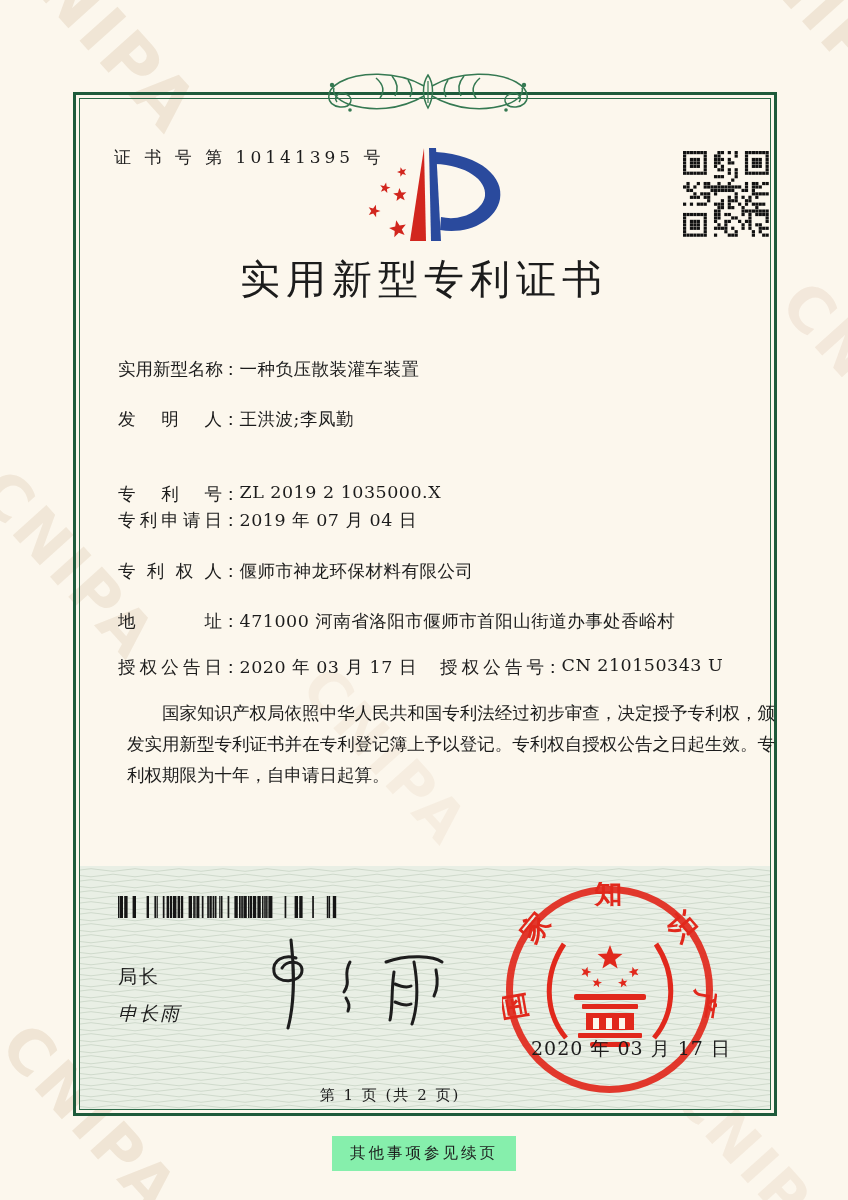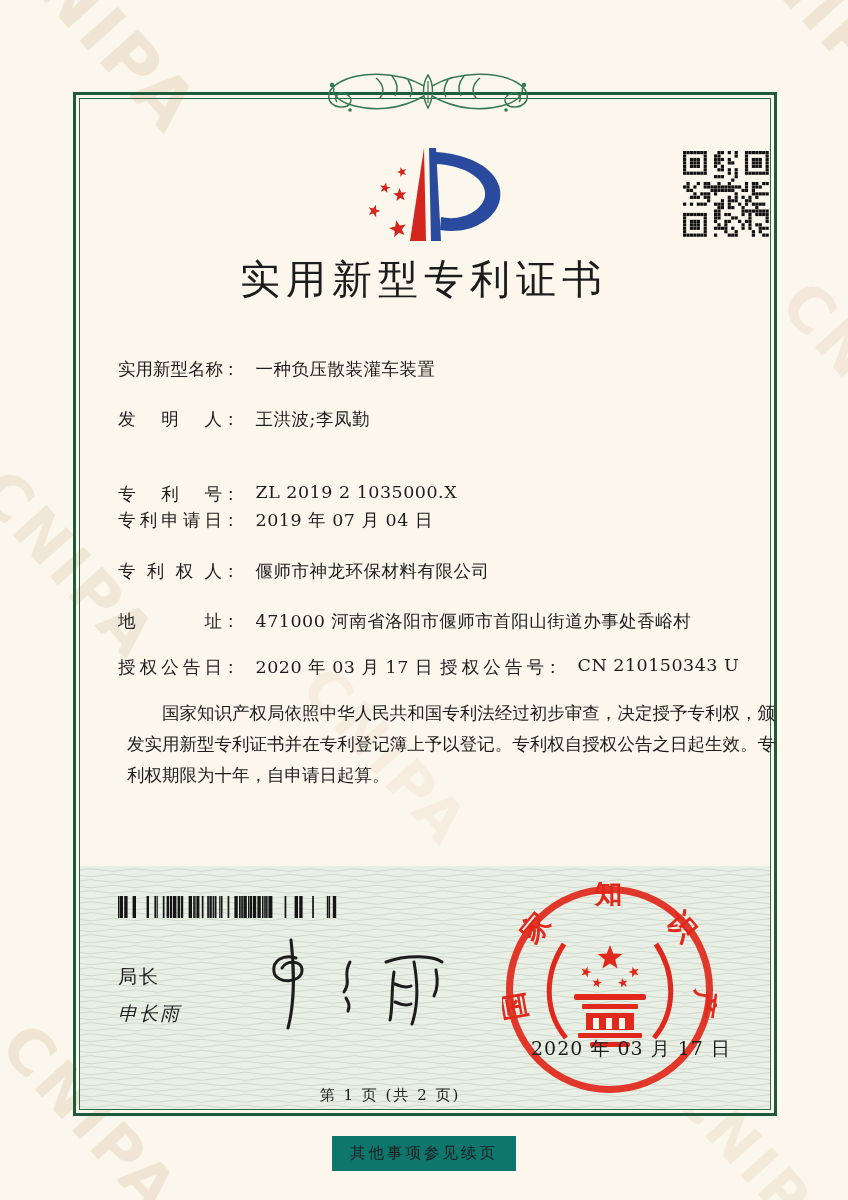--- a/index.html
+++ b/index.html
@@ -17,34 +17,34 @@
   .cert-no{position:absolute;left:114px;top:146px;font-size:17px;letter-spacing:4px;}
   .qr{position:absolute;left:683px;top:151px;}
   .logo{position:absolute;left:332px;top:138px;}
   .flourish{position:absolute;left:288px;top:66px;}
   .title{position:absolute;left:0;top:252px;width:848px;text-align:center;
          font-size:40px;font-weight:normal;letter-spacing:6px;}
   .fields{position:absolute;left:118px;top:0;width:640px;font-size:17.5px;}
   .frow{position:absolute;left:0;white-space:nowrap;}
   .flabel{display:inline-block;width:104px;text-align:justify;text-align-last:justify;vertical-align:top;}
   .fcolon{display:inline-block;vertical-align:top;}
-  .fvalue{display:inline-block;margin-left:16px;vertical-align:top;letter-spacing:0.5px;}
+  .fvalue{display:inline-block;margin-left:0;vertical-align:top;letter-spacing:0.5px;}
   .pair2{position:absolute;left:322px;top:0;white-space:nowrap;}
   .paras{position:absolute;left:103px;top:698px;width:648px;font-size:17.5px;
          line-height:31px;text-align:justify;margin-left:24px;}
   .paras p{margin:0;text-indent:2em;}
   .barcode{position:absolute;left:118px;top:896px;}
   .signer-title{position:absolute;left:118px;top:964px;font-size:19px;letter-spacing:2px;}
   .signer-name{position:absolute;left:118px;top:1001px;font-size:19px;letter-spacing:2px;font-style:italic;}
   .signature{position:absolute;left:238px;top:932px;}
   .seal{position:absolute;left:502px;top:882px;}
   .grant-date{position:absolute;left:531px;top:1036px;font-size:19px;letter-spacing:1px;z-index:6;}
   .pagenum{position:absolute;left:0;top:1086px;width:780px;text-align:center;font-size:15px;letter-spacing:2px;}
   .contnote{position:absolute;left:0;top:1136px;width:848px;text-align:center;}
-  .contnote span{display:inline-block;background:#0f766e;padding:7px 18px;font-size:15.5px;letter-spacing:3px;}
+  .contnote span{display:inline-block;background:#86efac;padding:7px 18px;font-size:15.5px;letter-spacing:3px;}
 </style>
 </head>
 <body>
 
 <div class="page">
 
   <div class="wm" style="left:-28px;top:-14px;font-size:70px;">CNIPA</div>
   <div class="wm" style="left:700px;top:-30px;font-size:66px;">CNIPA</div>
   <div class="wm" style="left:756px;top:340px;font-size:62px;color:rgba(196,158,122,0.16);">CNIPA</div>
   <div class="wm" style="left:-46px;top:528px;font-size:62px;color:rgba(196,158,122,0.18);">CNIPA</div>
@@ -118,20 +118,21 @@
           <circle cx="44" cy="19" r="2.2" fill="#357952" stroke="none"></circle>
           <circle cx="62" cy="44" r="1.8" fill="#357952" stroke="none"></circle>
         </g>
       </g>
       <use href="#flhalf" transform="translate(280,0) scale(-1,1)"></use>
       <path d="M140,9 C134,18 134,31 140,42 C146,31 146,18 140,9 Z" fill="none" stroke="#357952" stroke-width="1.5"></path>
       <path d="M140,15 L140,37" stroke="#357952" stroke-width="1.2"></path>
     </svg>
   </div>
 
+  <div class="cert-no">证 书 号 第 10141395 号</div>
 
   <div class="logo">
     <svg width="185" height="112" viewBox="0 0 185 112">
       <polygon points="92,10 78,103 94,103" fill="#d2261e"></polygon>
       <polygon points="97,10 104,10 109,103 99,103" fill="#2a4a9d"></polygon>
       <path d="M104,14 C150,17 172,40 168,61 C164,83 136,97 108,92 L109,79 C130,84 151,72 153,58 C155,42 134,27 103,26 Z" fill="#2a4a9d"></path>
       <path fill="#d2261e" d="M68.5,29.2L70.7,32.0L74.1,31.1L72.1,34.0L74.0,37.0L70.6,36.0L68.4,38.7L68.3,35.2L65.0,33.9L68.3,32.7Z"></path>
       <path fill="#d2261e" d="M54.1,44.6L54.7,48.4L58.5,49.4L55.0,51.1L55.3,55.0L52.5,52.3L48.9,53.7L50.7,50.3L48.2,47.3L52.0,47.9Z"></path>
       <path fill="#d2261e" d="M67.3,50.0L69.5,54.5L74.4,54.2L70.9,57.6L72.7,62.2L68.3,59.9L64.5,63.0L65.3,58.2L61.2,55.5L66.0,54.8Z"></path>
       <path fill="#d2261e" d="M43.9,66.8L44.2,71.4L48.5,72.9L44.2,74.6L44.1,79.2L41.2,75.6L36.8,76.9L39.3,73.0L36.7,69.3L41.1,70.4Z"></path>

